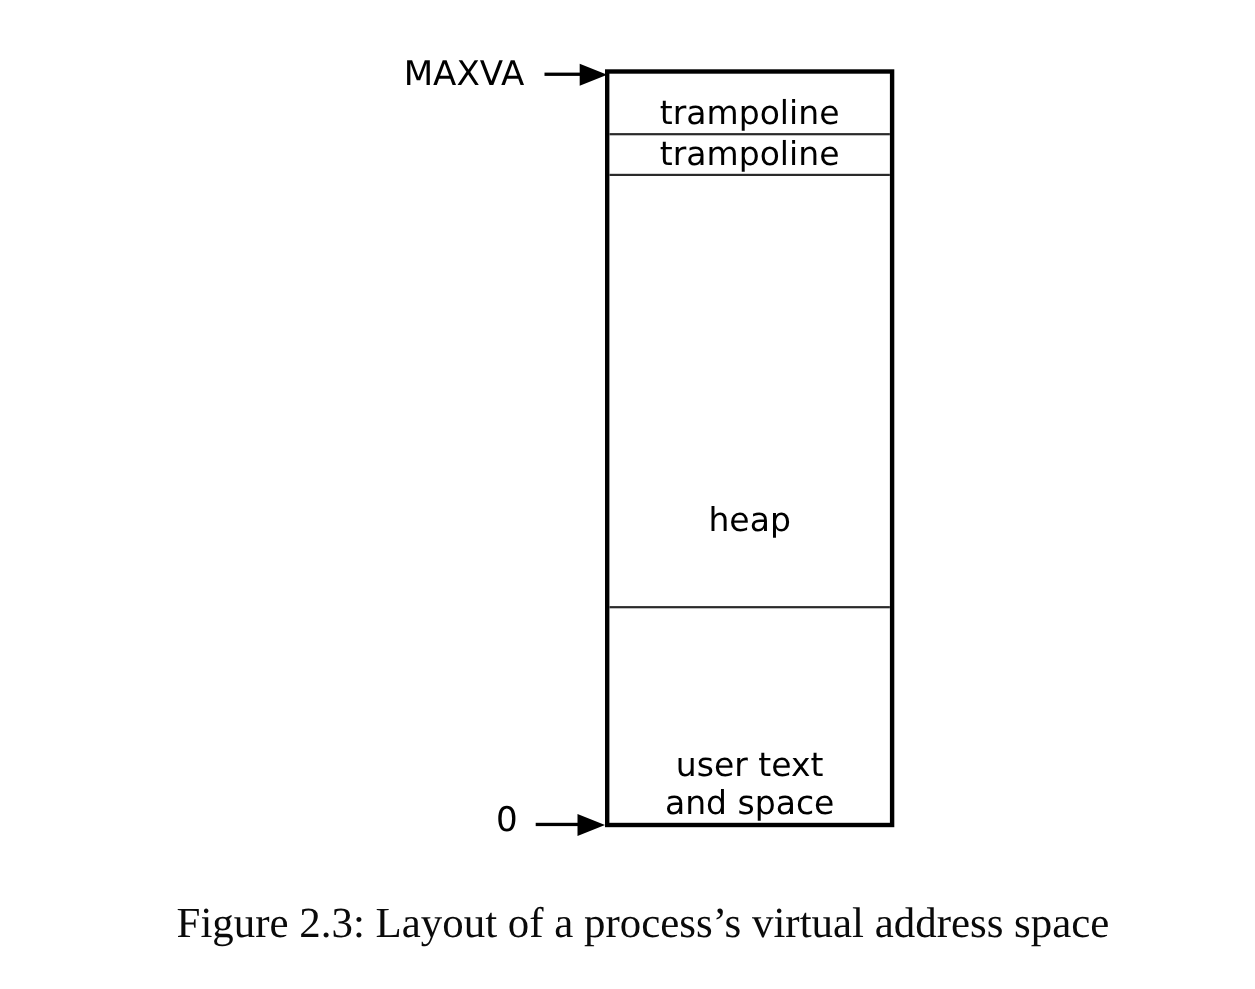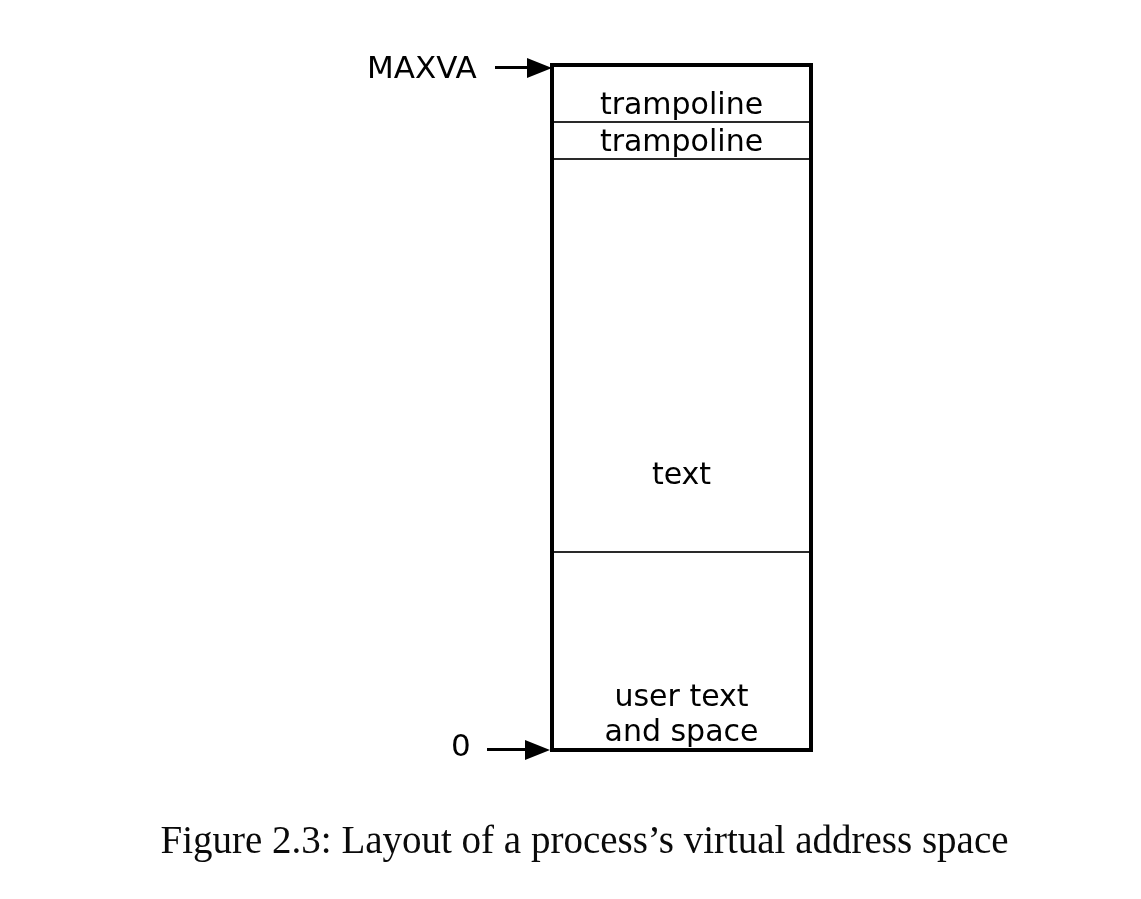--- a/index.html
+++ b/index.html
@@ -115,21 +115,21 @@
   <div class="arrow-head maxva-arrow-head"></div>
 
   <div class="memory-box">
     <div class="mem-section divided sec-trampoline">
       <span>trampoline</span>
     </div>
     <div class="mem-section divided sec-trapframe">
       <span>trampoline</span>
     </div>
     <div class="mem-section divided sec-heap">
-      <span>text</span>
+      <span>heap</span>
     </div>
     <div class="mem-section sec-user-text">
       <span>user text</span>
       <span>and space</span>
     </div>
   </div>
 
   <div class="addr-label zero-label">0</div>
   <div class="arrow-line zero-arrow-line"></div>
   <div class="arrow-head zero-arrow-head"></div>

